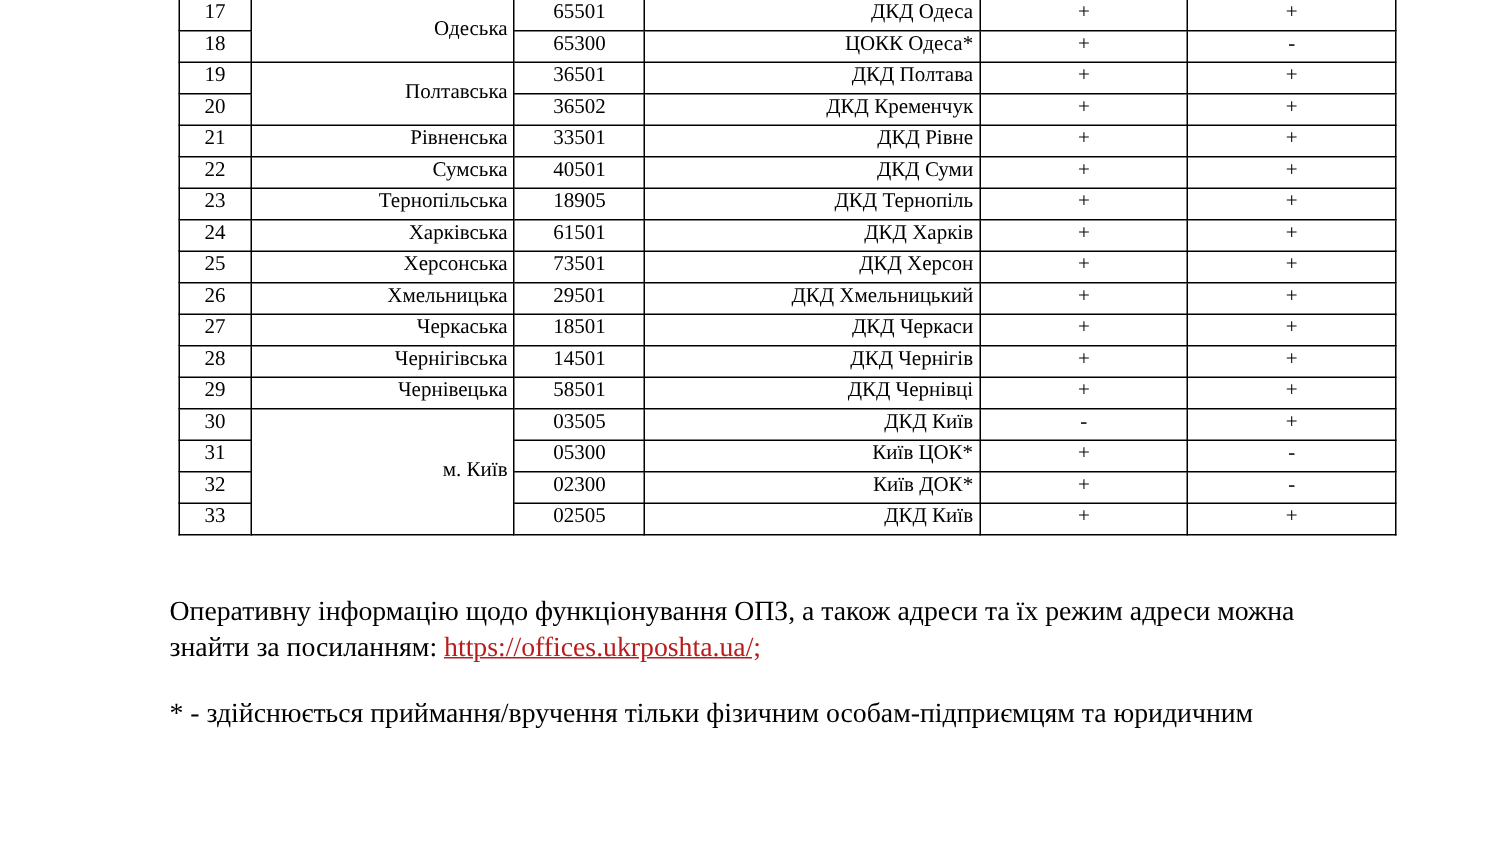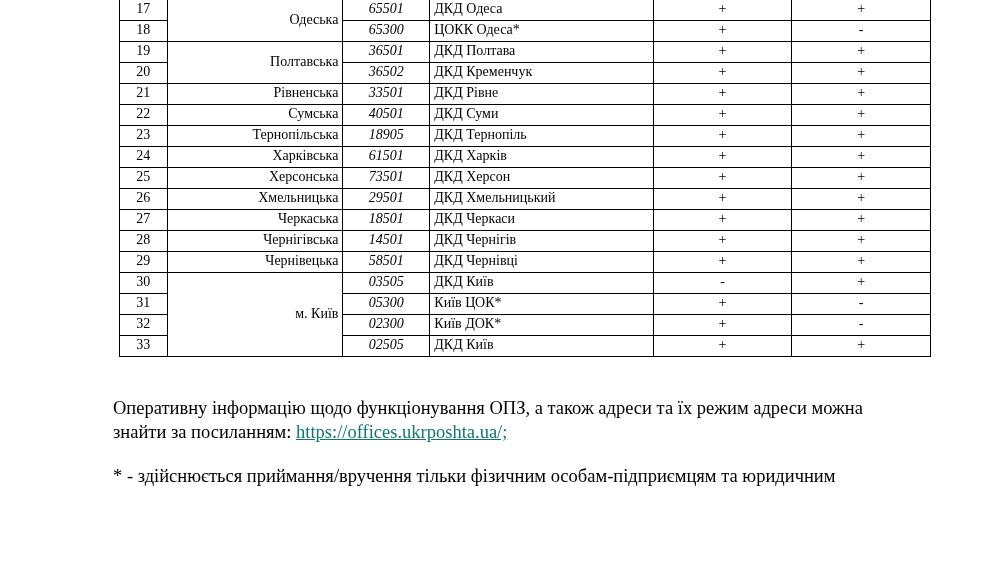--- a/index.html
+++ b/index.html
@@ -31,37 +31,37 @@
   table.reg-table td {
     border: 1px solid #000000;
     padding: 1px 4px 2px 4px;
     line-height: 1.18;
     vertical-align: middle;
     height: 21px;
     box-sizing: border-box;
   }
   .c-num   { width: 46px;  text-align: center; }
   .c-obl   { width: 170px; text-align: right; padding-left: 8px; }
-  .c-idx   { width: 84px;  text-align: center; font-style: italic; }
-  .c-name  { width: 216px; text-align: left; padding-left: 8px; }
+  .c-idx   { width: 84px;  text-align: center; }
+  .c-name  { width: 216px; text-align: right; padding-left: 8px; }
   .c-mark1 { width: 134px; text-align: center; }
   .c-mark2 { width: 134px; text-align: center; }
 
   .notes {
     position: absolute;
     left: 113px;
     top: 396px;
     width: 860px;
     font-size: 18.5px;
     line-height: 1.30;
   }
   .notes p { margin: 0; }
   .notes .para-gap { height: 20px; }
   .link {
-    color: #0f766e;
+    color: #b91c1c;
     text-decoration: underline;
   }
 </style>
 </head>
 <body>
 
 <div class="page">
 
   <table class="reg-table">
     <tbody>

